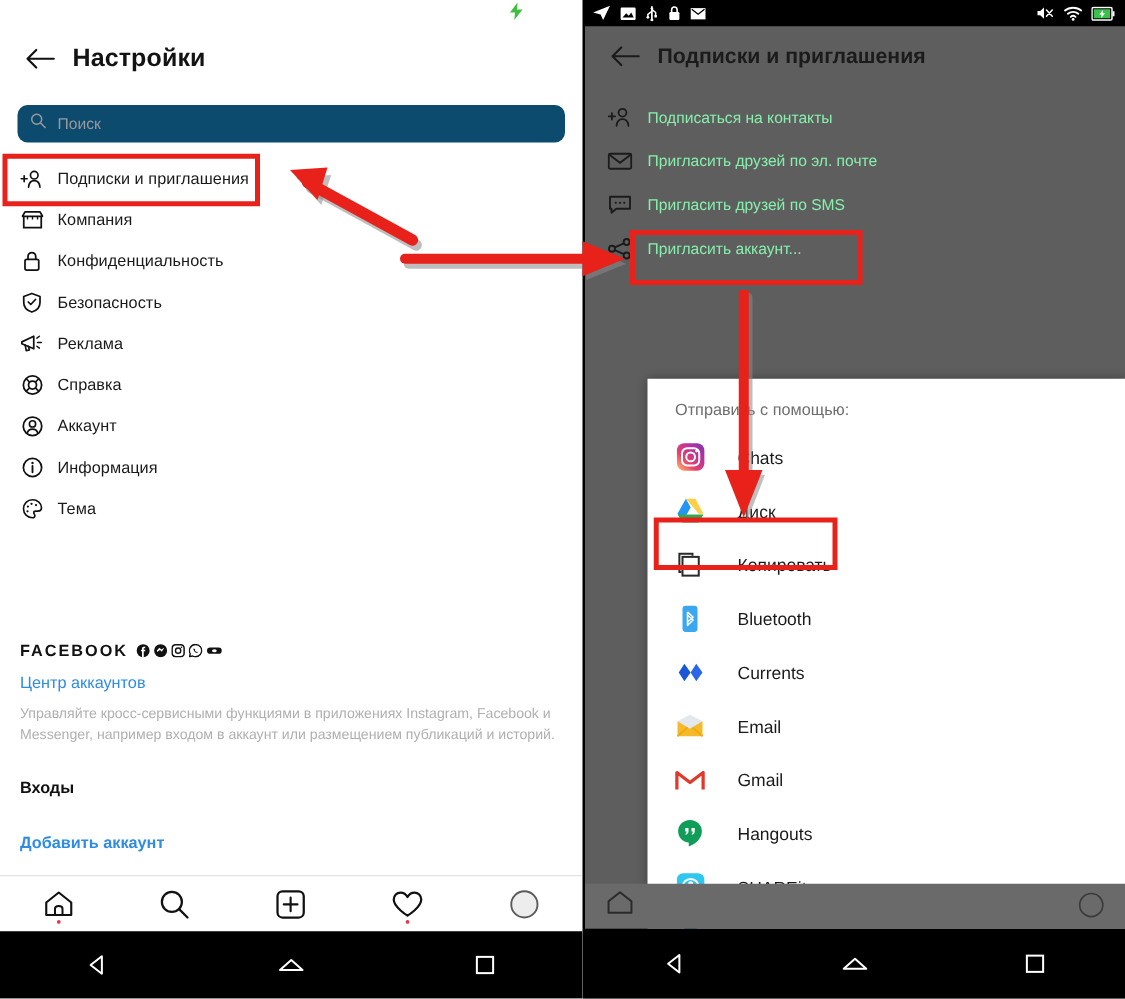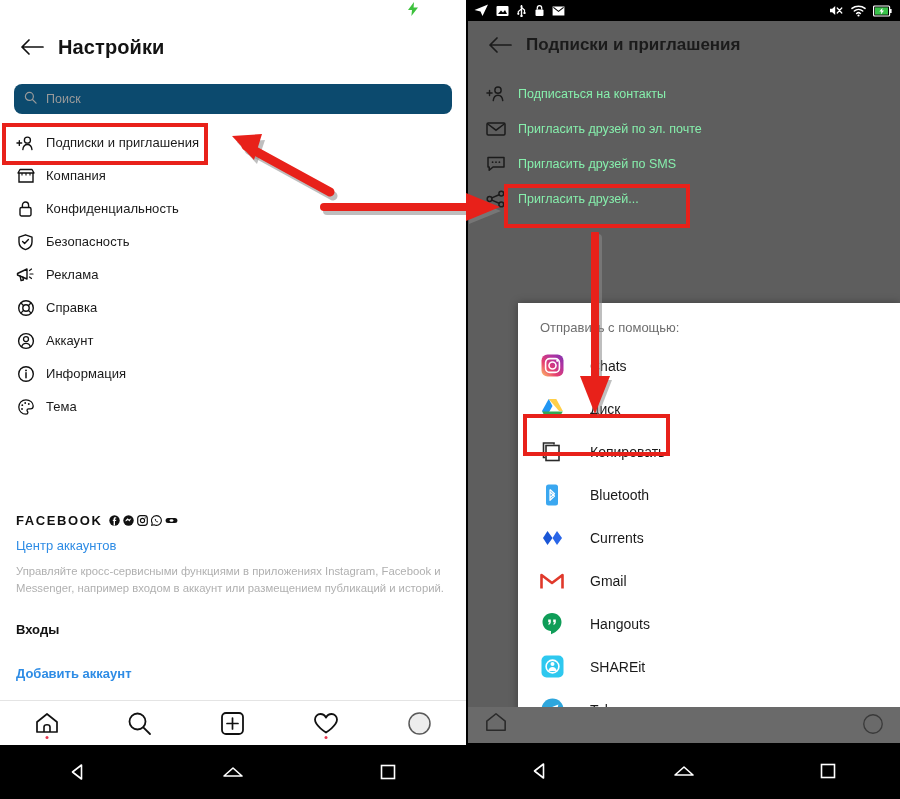--- a/index.html
+++ b/index.html
@@ -433,21 +433,21 @@
       </div>
       <div class="r-item">
         <span class="r-ico">
           <svg width="20" height="18" viewBox="0 0 20 18">
               <circle cx="15.3" cy="3.6" r="2.4" stroke="#1b1b1b" stroke-width="1.5" fill="none"></circle>
               <circle cx="15.3" cy="14.4" r="2.4" stroke="#1b1b1b" stroke-width="1.5" fill="none"></circle>
               <circle cx="3.6" cy="9" r="2.4" stroke="#1b1b1b" stroke-width="1.5" fill="none"></circle>
               <path d="M5.8 7.9 L13.1 4.7 M5.8 10.1 L13.1 13.3" stroke="#1b1b1b" stroke-width="1.5"></path>
             </svg>
         </span>
-        <span class="lbl">Пригласить друзей...</span>
+        <span class="lbl">Пригласить аккаунт...</span>
       </div>
     </div>
 
     <div class="share-sheet">
       <div class="sheet-title">Отправить с помощью:</div>
       <div class="sheet-list">
 
         <div class="sheet-row">
           <span class="app-ico">
             <svg width="23" height="23" viewBox="0 0 23 23">
@@ -502,20 +502,30 @@
         <div class="sheet-row">
           <span class="app-ico">
             <svg width="23" height="20" viewBox="0 0 23 20">
                 <path d="M2 10 L6.5 3 L11.5 10 L6.5 17 Z" fill="#1a56d6"></path>
                 <path d="M11.5 10 L16 3 L21 10 L16 17 Z" fill="#2a66e8"></path>
               </svg>
           </span>
           <span class="lbl">Currents</span>
         </div>
 
+        <div class="sheet-row">
+          <span class="app-ico">
+            <svg width="24" height="20" viewBox="0 0 24 20">
+                <path d="M2 6 H22 V18 H2 Z" fill="#f5b929"></path>
+                <path d="M2 6 L12 0.8 L22 6 L12 12 Z" fill="#e3e8ef"></path>
+                <path d="M2 18 L10 11 M22 18 L14 11" stroke="#f0a90f" stroke-width="1.4" fill="none"></path>
+              </svg>
+          </span>
+          <span class="lbl">Email</span>
+        </div>
 
         <div class="sheet-row">
           <span class="app-ico">
             <svg width="24" height="19" viewBox="0 0 24 19">
                 <path d="M1.5 17.5 V4 L12 12 L22.5 4 V17.5" stroke="#e0392b" stroke-width="2.6" fill="none" stroke-linejoin="round"></path>
               </svg>
           </span>
           <span class="lbl">Gmail</span>
         </div>
 

